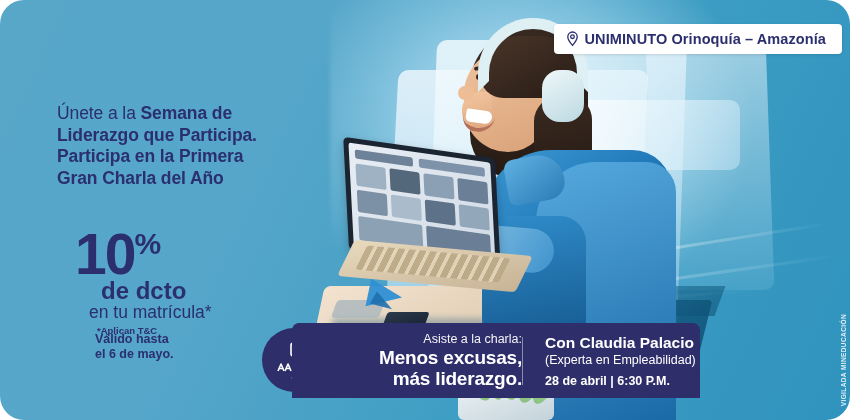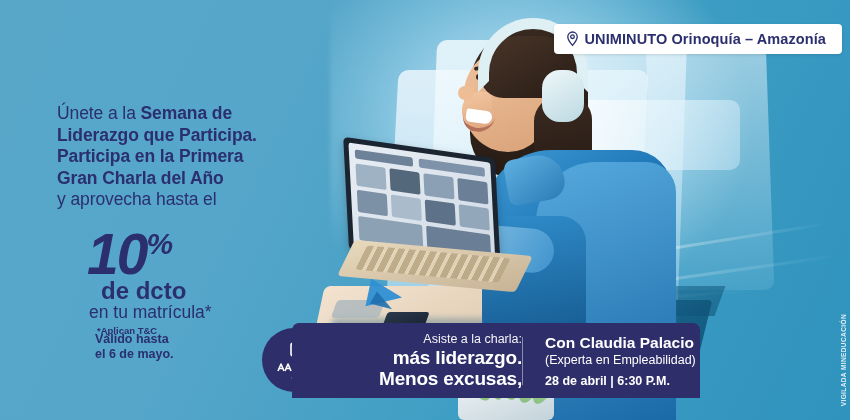--- a/index.html
+++ b/index.html
@@ -7,20 +7,21 @@
     padding: 0;
     background: #ffffff;
   }
   .banner {
     position: relative;
     width: 850px;
     height: 420px;
     overflow: hidden;
     font-family: "Liberation Sans", sans-serif;
     background: linear-gradient(115deg, #58a7c9 0%, #55a6c9 32%, #3f9ec4 62%, #2f93bd 100%);
+    border-radius: 24px;
   }
 
   
   .bg-glow {
     position: absolute;
     left: 330px; top: -40px;
     width: 420px; height: 360px;
     background: radial-gradient(ellipse at 45% 45%, rgba(214,238,248,0.95) 0%, rgba(170,218,240,0.55) 42%, rgba(110,185,220,0.0) 72%);
     filter: blur(2px);
   }
@@ -335,22 +336,21 @@
     position: absolute;
     left: 57px; top: 218px;
     width: 260px;
     color: #2b2f6e;
   }
   .pct {
     font-size: 57px;
     font-weight: bold;
     line-height: 52px;
     letter-spacing: -2px;
-    margin-left: 30px;
-    font-style: italic;
+    margin-left: 18px;
   }
   .pct .sym { font-size: 30px; vertical-align: 20px; letter-spacing: -1px; }
   .dcto {
     font-size: 24px;
     font-weight: bold;
     margin-left: 44px;
     line-height: 22px;
   }
   .matricula {
     font-size: 17.5px;
@@ -526,21 +526,20 @@
       </svg>
     </span>
     <span class="txt">UNIMINUTO Orinoquía – Amazonía</span>
   </div>
 
   <div class="headline">
     <span>Únete a la </span><span class="b">Semana de</span><br>
     <span class="b">Liderazgo que Participa.</span><br>
     <span class="b">Participa en la Primera</span><br>
     <span class="b">Gran Charla del Año</span><br>
-    <span>y aprovecha hasta el</span>
   </div>
 
   <div class="offer">
     <div class="pct"><span>10</span><span class="sym">%</span></div>
     <div class="dcto">de dcto</div>
     <div class="matricula">en tu matrícula*</div>
     <div class="tyc">*Aplican T&amp;C</div>
   </div>
 
   <div class="valid">
@@ -564,22 +563,22 @@
         <line x1="5" y1="27.5" x2="9" y2="27.5" stroke="#ffffff" stroke-width="1.4"></line>
         <path d="M11 30 l3 -7 l3 7" stroke="#ffffff" stroke-width="1.6" fill="none" stroke-linejoin="round"></path>
         <line x1="12" y1="27.5" x2="16" y2="27.5" stroke="#ffffff" stroke-width="1.4"></line>
       </svg>
     </span>
   </div>
 
   <div class="cta-bar">
     <div class="cta-left">
       <div class="small">Asiste a la charla:</div>
+      <div class="big">Menos excusas,</div>
       <div class="big">más liderazgo.</div>
-      <div class="big">Menos excusas,</div>
     </div>
     <div class="divider"></div>
     <div class="cta-right">
       <div class="name">Con Claudia Palacio</div>
       <div class="role">(Experta en Empleabilidad)</div>
       <div class="when">28 de abril | 6:30 P.M.</div>
     </div>
   </div>
 
   <div class="watermark">VIGILADA MINEDUCACIÓN</div>

